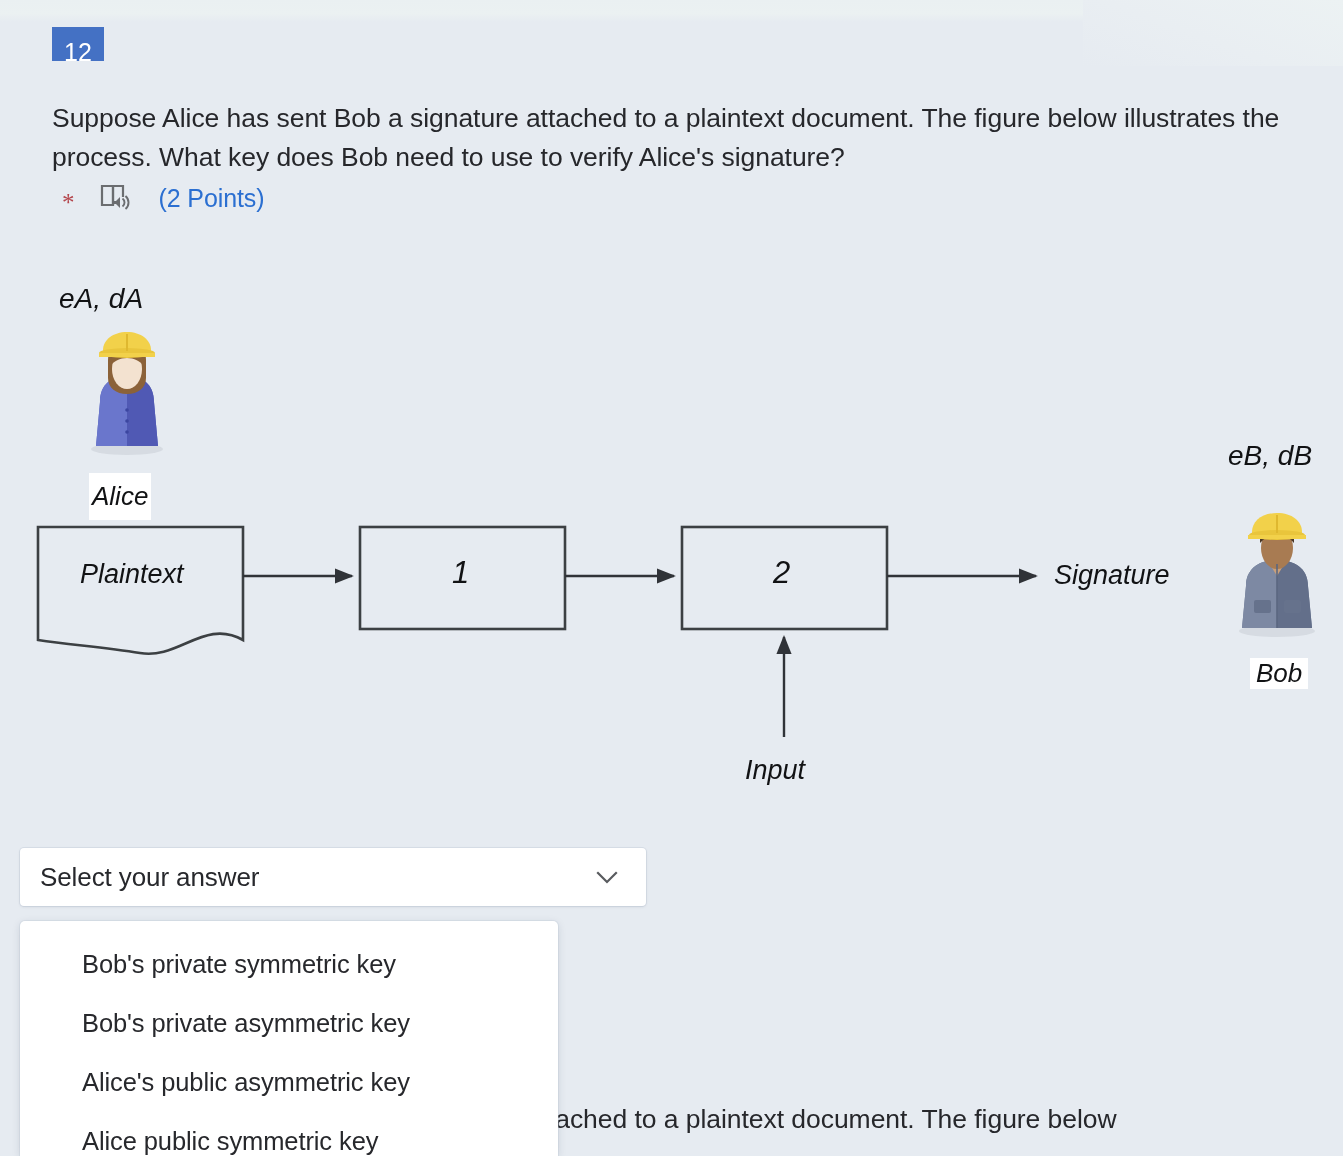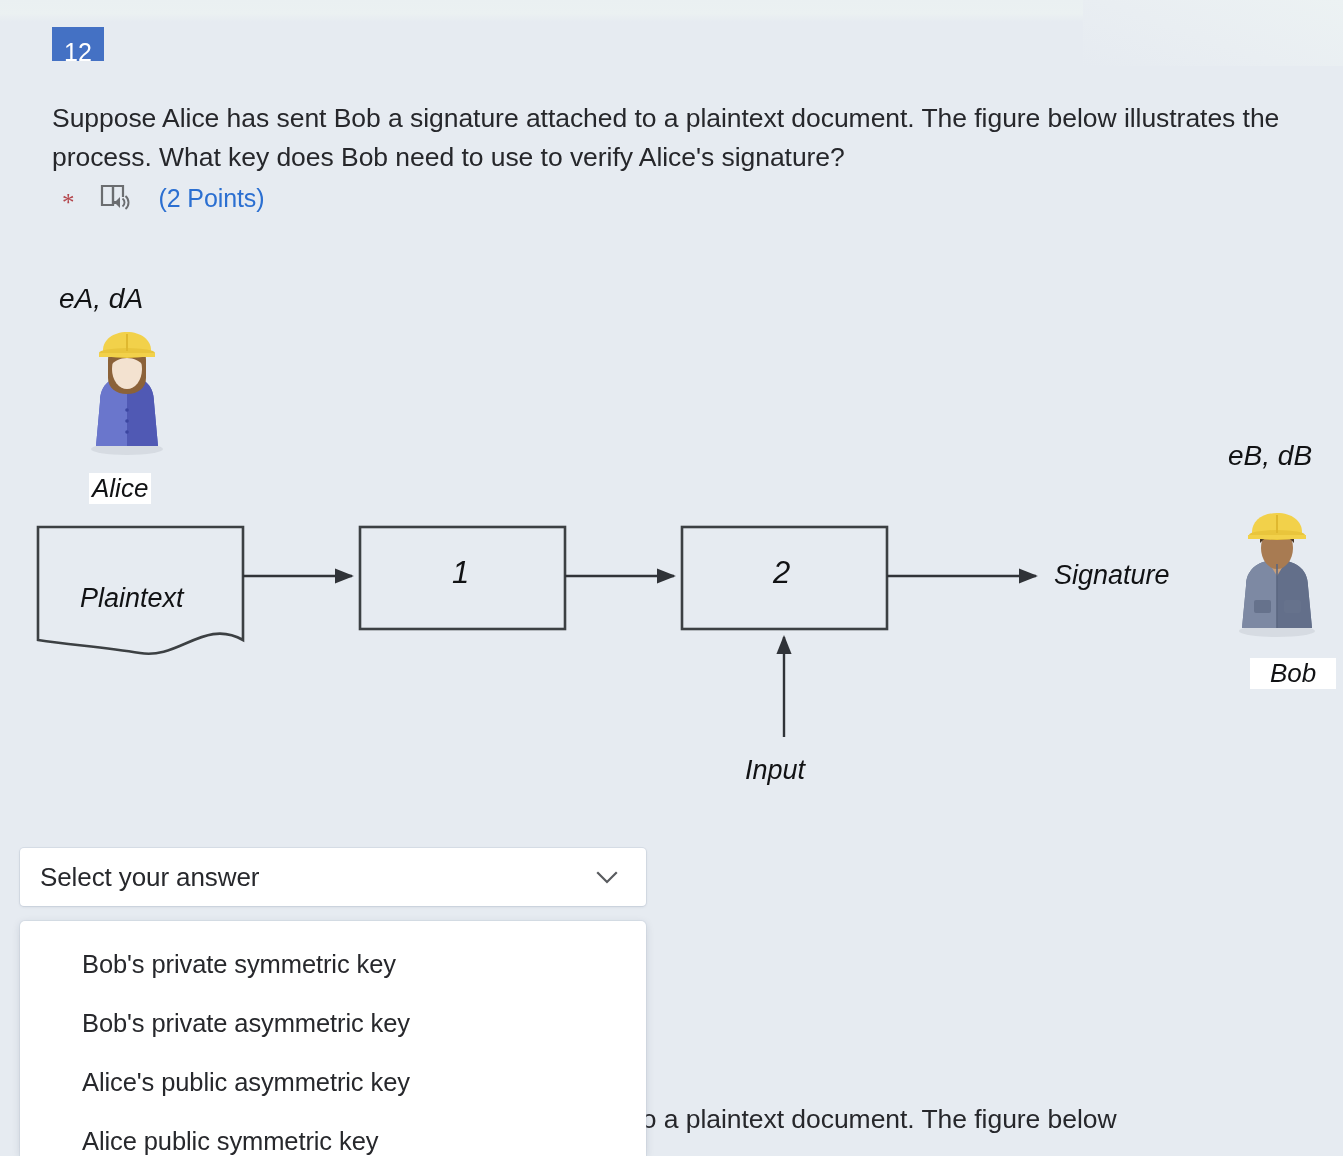--- a/index.html
+++ b/index.html
@@ -101,28 +101,28 @@
   .fig-label {
     position: absolute;
     font-family: "Liberation Sans", sans-serif;
     color: #111214;
     white-space: nowrap;
     font-style: italic;
   }
   #label-ea-da { left: 59px; top: 33px; font-size: 28px; }
   #label-alice {
     left: 89px; top: 223px; font-size: 26px;
-    background: #ffffff; padding: 0 3px;
+    background: #ffffff; padding: 8px 3px;
   }
   #label-eb-db { left: 1228px; top: 190px; font-size: 28px; }
   #label-bob {
     left: 1250px; top: 408px; font-size: 26px;
-    background: #ffffff; padding: 0 20px;
-  }
-  #label-plaintext { left: 80px; top: 309px; font-size: 27px; margin-top: 24px; }
+    background: #ffffff; padding: 0 6px;
+  }
+  #label-plaintext { left: 80px; top: 309px; font-size: 27px; }
   #label-box1 { left: 452px; top: 305px; font-size: 31px; }
   #label-box2 { left: 773px; top: 305px; font-size: 31px; }
   #label-signature { left: 1054px; top: 310px; font-size: 27px; }
   #label-input { left: 745px; top: 505px; font-size: 27px; }
 
   .person {
     position: absolute;
   }
   #alice-figure { left: 78px; top: 78px; width: 98px; height: 128px; }
   #bob-figure   { left: 1228px; top: 258px; width: 98px; height: 130px; }
@@ -149,21 +149,21 @@
   }
   #chevron-down-icon {
     width: 34px; height: 34px;
     margin-right: 22px;
     display: block;
   }
 
   #answer-options {
     position: absolute;
     left: 20px; top: 921px;
-    width: 626px; height: 235px;
+    width: 538px; height: 235px;
     background: #ffffff;
     border-radius: 5px 5px 0 0;
     box-shadow: 0 2px 8px rgba(26,40,64,.13), 0 0 0 1px rgba(195,204,217,.30);
     overflow: hidden;
     padding-top: 14px;
     box-sizing: border-box;
   }
   .answer-option {
     height: 59px;
     display: flex;

